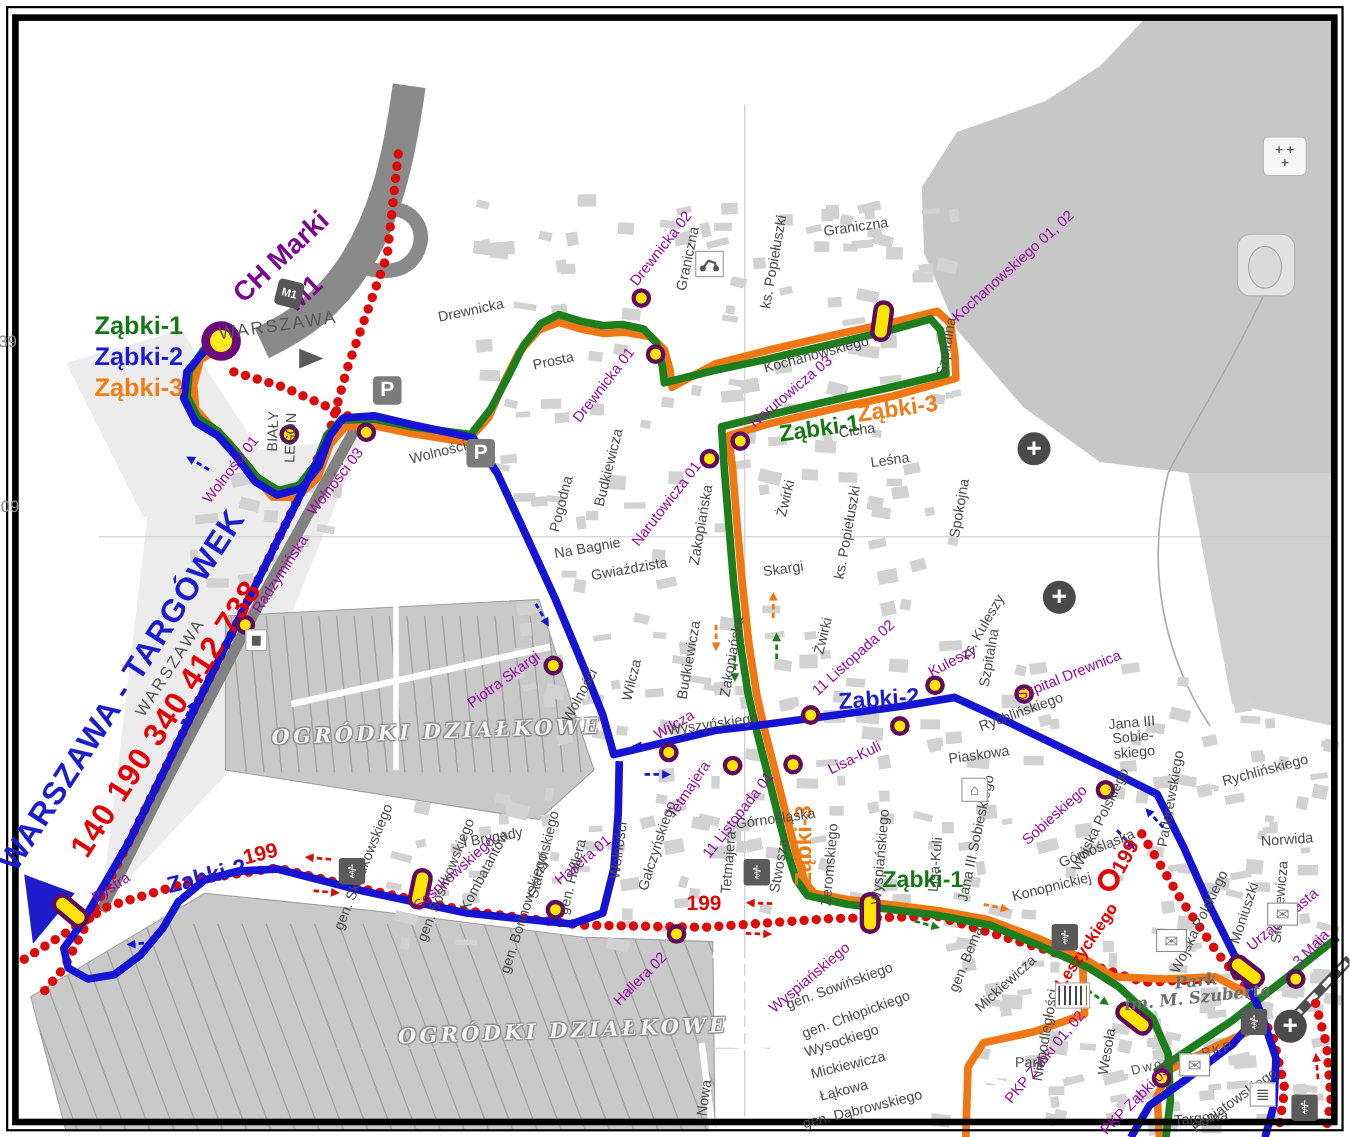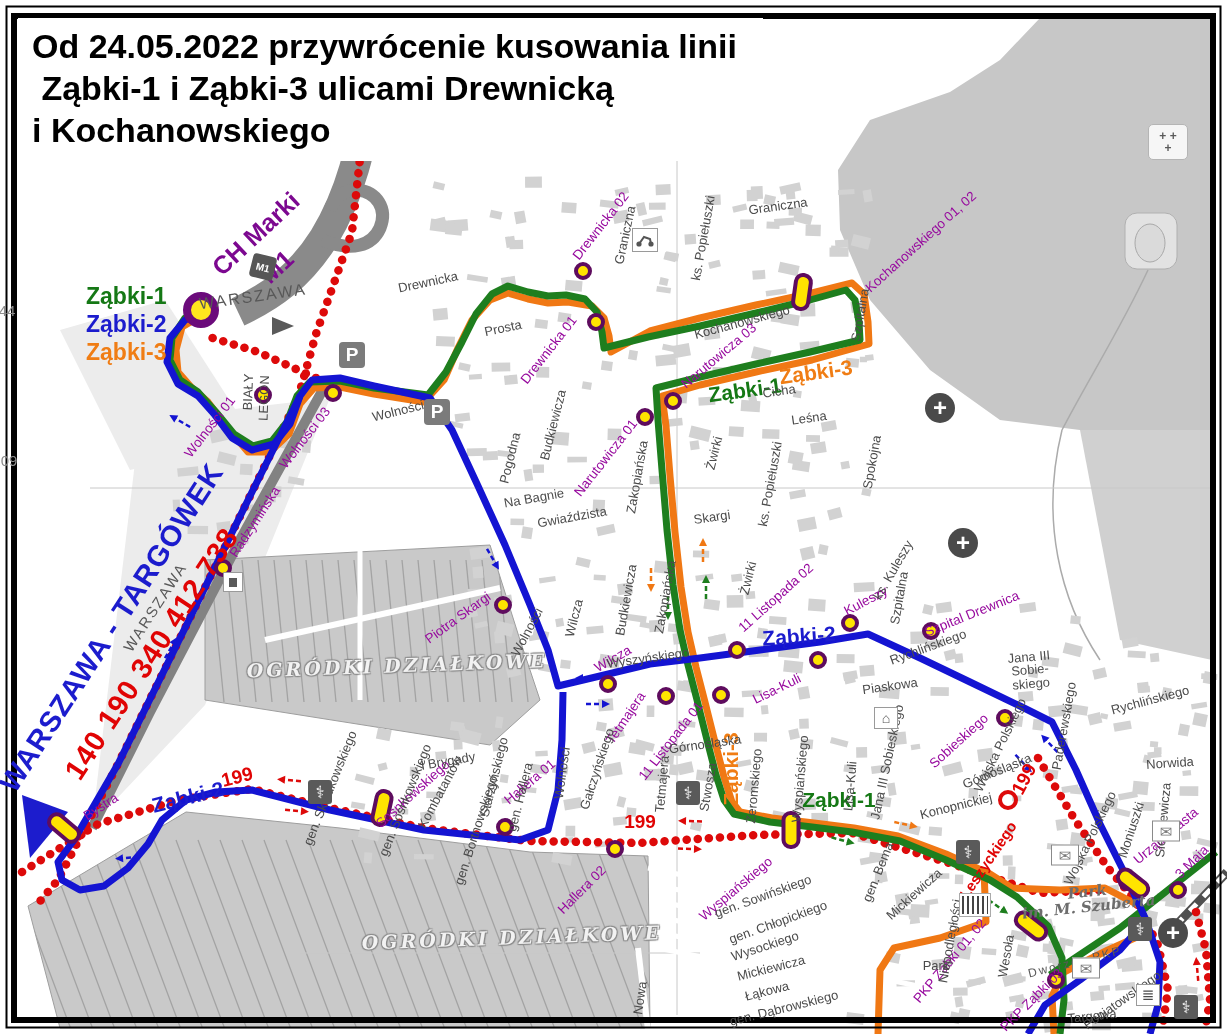--- a/index.html
+++ b/index.html
@@ -730,21 +730,21 @@
       <div class="lb lb-om" style="left: 816px; top: 372px; transform: translate(-50%, -50%) rotate(-8deg);">Ząbki-3</div>
       <div class="lb lb-bm" style="left: 799px; top: 636px; transform: translate(-50%, -50%) rotate(-4deg);">Ząbki-2</div>
       <div class="lb lb-gm" style="left: 839px; top: 800px; transform: translate(-50%, -50%) rotate(0deg);">Ząbki-1</div>
       <div class="lb lb-om" style="left: 731px; top: 769px; transform: translate(-50%, -50%) rotate(-90deg);">Ząbki-3</div>
       <div class="lb lb-rs" style="left: 988px; top: 860px; transform: translate(-50%, -50%) rotate(-56deg);">Leszyckiego</div>
       <div class="lb lb-area" style="left: 397px; top: 666px; transform: translate(-50%, -50%) rotate(-2deg);">OGRÓDKI DZIAŁKOWE</div>
       <div class="lb lb-area" style="left: 512px; top: 938px; transform: translate(-50%, -50%) rotate(-2deg);">OGRÓDKI DZIAŁKOWE</div>
       <div class="lb lb-park" style="left: 1088px; top: 900px; transform: translate(-50%, -50%) rotate(-6deg);">Park
 im. M. Szuberta</div>
       <div class="lb lb-dark" style="left: 1075px; top: 962px; transform: translate(-50%, -50%) rotate(-14deg); font-size: 12px;">Dworzec PKP</div>
-      <div class="lb lb-grid" style="left: 7px; top: 311px; transform: translate(-50%, -50%) rotate(0deg);">44</div>
+      <div class="lb lb-grid" style="left: 7px; top: 311px; transform: translate(-50%, -50%) rotate(0deg);">39</div>
       <div class="lb lb-grid" style="left: 9px; top: 461px; transform: translate(-50%, -50%) rotate(0deg);">09</div>
       <div class="lb lb-st" style="left: 248px; top: 392px; transform: translate(-50%, -50%) rotate(-88deg);">BIAŁY</div>
       <div class="lb lb-st" style="left: 264px; top: 398px; transform: translate(-50%, -50%) rotate(-88deg);">LEGON</div>
       <div class="lb lb-pu" style="left: 601px; top: 226px; transform: translate(-50%, -50%) rotate(-52deg);">Drewnicka 02</div>
       <div class="lb lb-pu" style="left: 549px; top: 350px; transform: translate(-50%, -50%) rotate(-52deg);">Drewnicka 01</div>
       <div class="lb lb-pu" style="left: 921px; top: 242px; transform: translate(-50%, -50%) rotate(-42deg);">Kochanowskiego 01, 02</div>
       <div class="lb lb-pu" style="left: 719px; top: 356px; transform: translate(-50%, -50%) rotate(-40deg);">Narutowicza 03</div>
       <div class="lb lb-pu" style="left: 606px; top: 458px; transform: translate(-50%, -50%) rotate(-52deg);">Narutowicza 01</div>
       <div class="lb lb-pu" style="left: 210px; top: 427px; transform: translate(-50%, -50%) rotate(-52deg);">Wolności 01</div>
       <div class="lb lb-pu" style="left: 305px; top: 438px; transform: translate(-50%, -50%) rotate(-52deg);">Wolności 03</div>
@@ -859,24 +859,19 @@
       <div class="icon ic-mail" style="left: 1086px; top: 968px; white-space: pre;">✉</div>
       <div class="icon ic-mail" style="left: 1166px; top: 831px; white-space: pre;">✉</div>
       <div class="icon ic-school" style="left: 886px; top: 718px; white-space: pre;">⌂</div>
       <div class="icon ic-shelter" style="left: 233px; top: 582px;"></div>
       <div class="icon ic-books" style="left: 1148px; top: 995px; white-space: pre;">≣</div>
       <div class="icon ic-barcode" style="left: 975px; top: 905px;"></div>
       <div class="icon ic-cemetery" style="left: 1168px; top: 142px; white-space: pre;">+ +
 +</div>
     </div>
 
-  <div class="title-box">
-    <div class="title-line">Od 24.05.2022 przywrócenie kusowania linii</div>
-    <div class="title-line"> Ząbki-1 i Ząbki-3 ulicami Drewnicką</div>
-    <div class="title-line">i Kochanowskiego</div>
-  </div>
 
   <div class="legend" id="legend">
       <div class="legend-row" style="color: rgb(21, 120, 21);">Ząbki-1</div>
       <div class="legend-row" style="color: rgb(28, 28, 205);">Ząbki-2</div>
       <div class="legend-row" style="color: rgb(240, 125, 20);">Ząbki-3</div>
     </div>
 </div>
 
 </body></html>

